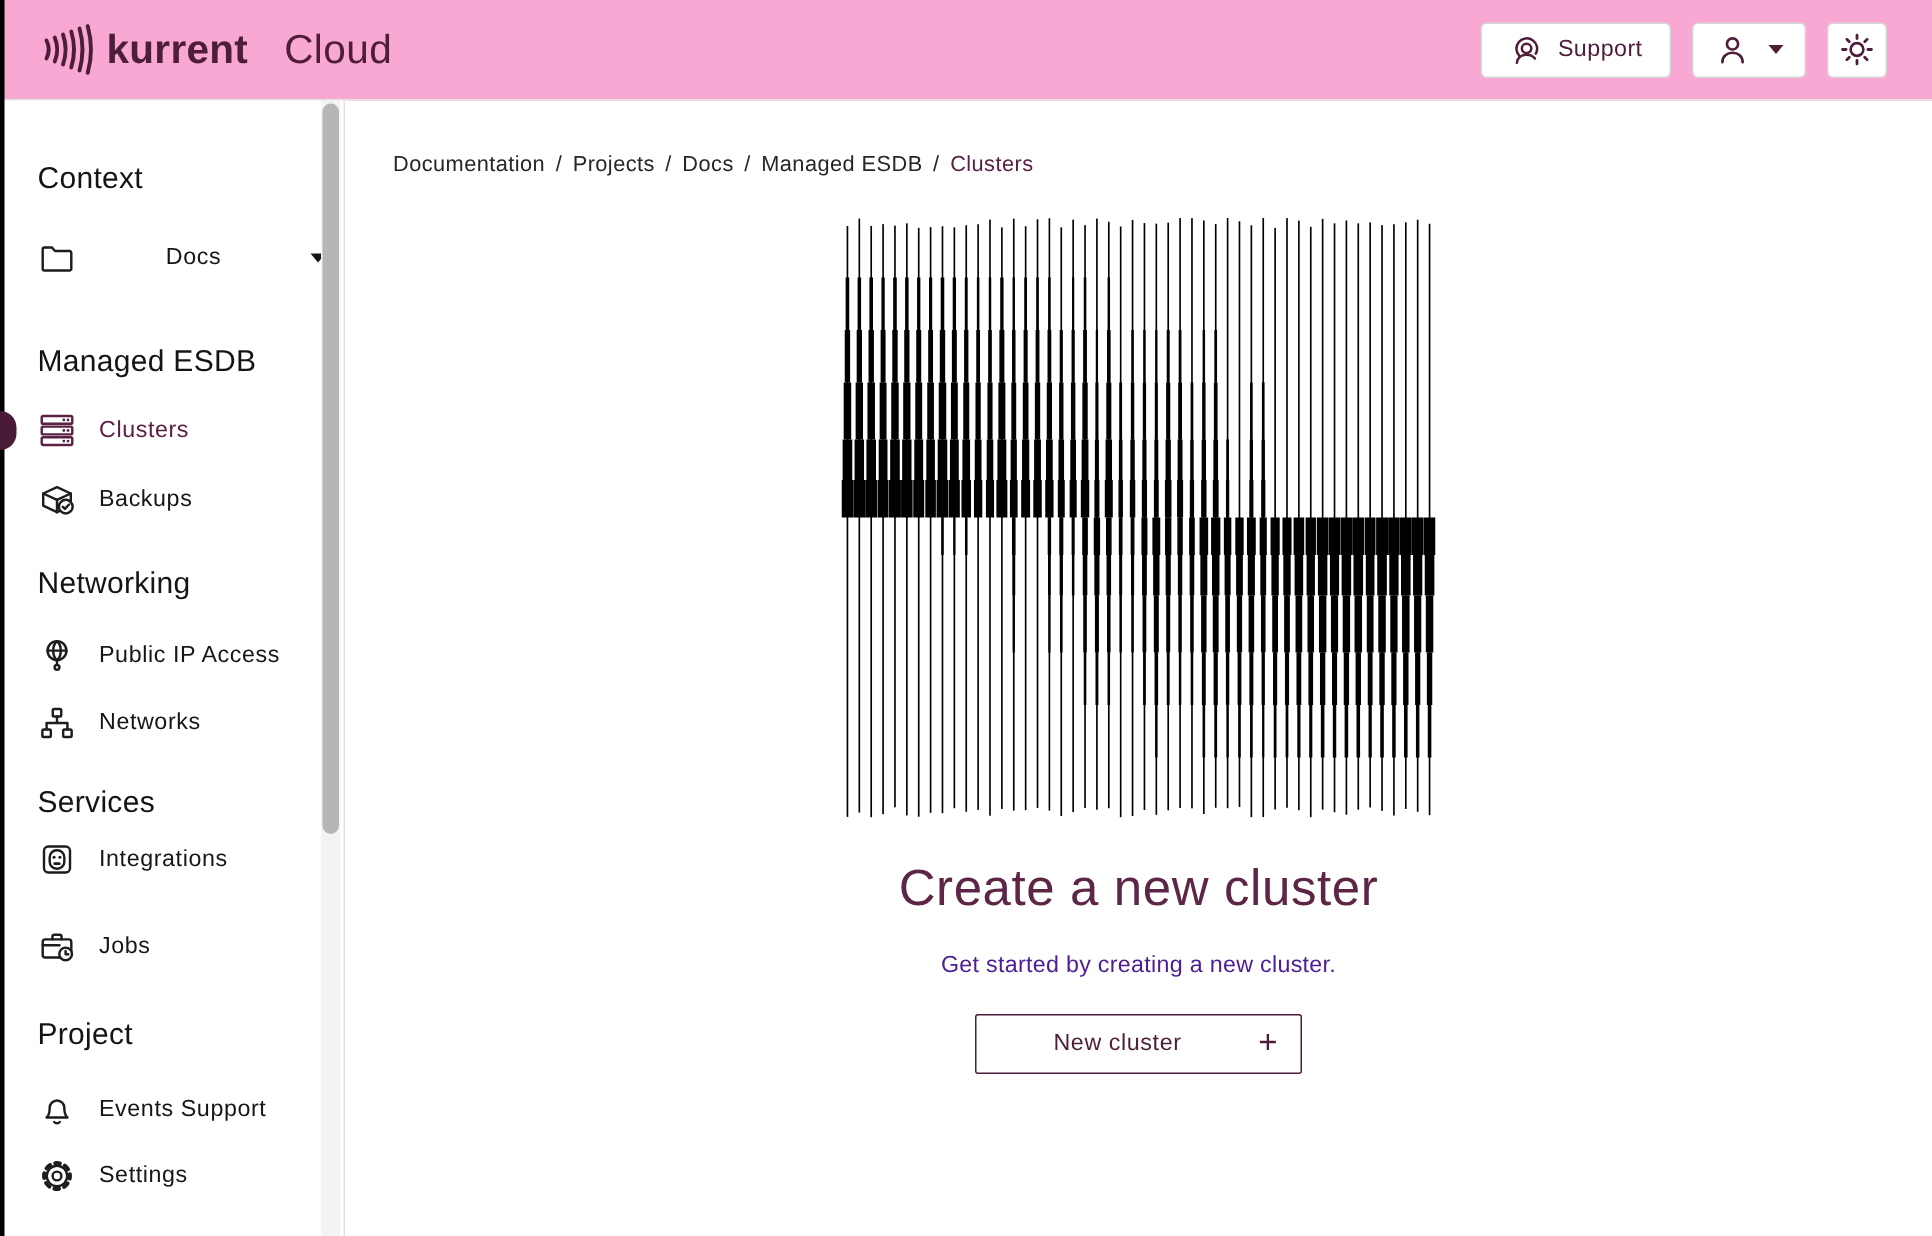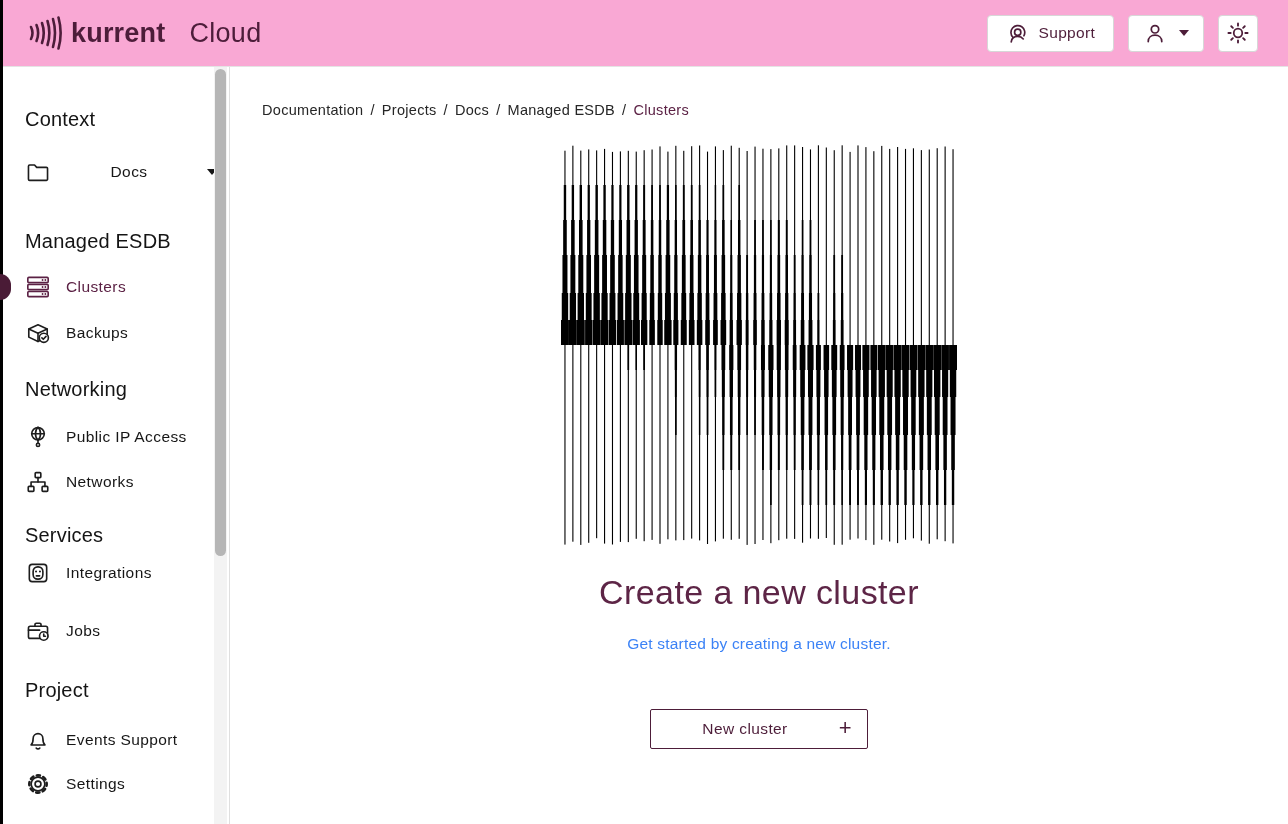--- a/index.html
+++ b/index.html
@@ -61,24 +61,24 @@
   .nav-item.active svg .fill { fill:#5b2144; }
 
   
   .main { flex:1; padding-top:35px; position:relative; }
   .breadcrumb { display:flex; gap:7px; margin-left:32px; font-size:14.5px; color:#262626; letter-spacing:.3px; }
   .crumb { cursor:pointer; font-weight:500; }
   .crumb.current { color:#5b2144; }
   .crumb-sep { color:#262626; }
   .illustration { width:396px; height:400px; margin:27px auto 0; }
   .empty-title { margin:28px 0 0; font-size:34px; font-weight:400; color:#5d2546; text-align:center; letter-spacing:.4px; }
-  .empty-sub { margin:23px 0 0; font-size:15.5px; color:#3b82f6; text-align:center; letter-spacing:.2px; }
+  .empty-sub { margin:23px 0 0; font-size:15.5px; color:#4c1d95; text-align:center; letter-spacing:.2px; }
   .new-cluster-btn {
     display:flex; align-items:center; justify-content:center; width:218px; height:40px;
-    margin:56px auto 0; border:1px solid #4d1d39; border-radius:2px; background:#fff;
+    margin:23px auto 0; border:1px solid #4d1d39; border-radius:2px; background:#fff;
     color:#4d1d39; font-size:15.5px; letter-spacing:.4px; cursor:pointer; position:relative;
     font-family:inherit;
   }
   .new-cluster-btn .btn-label { position:relative; left:-14px; }
   .new-cluster-btn .plus { position:absolute; right:15px; font-size:22px; font-weight:400; line-height:1; top:7px; }
 
   .maroon-stroke { stroke:#4d1d39; fill:none; stroke-width:1.6; stroke-linecap:round; stroke-linejoin:round; }
 </style>
 </head>
 <body>

